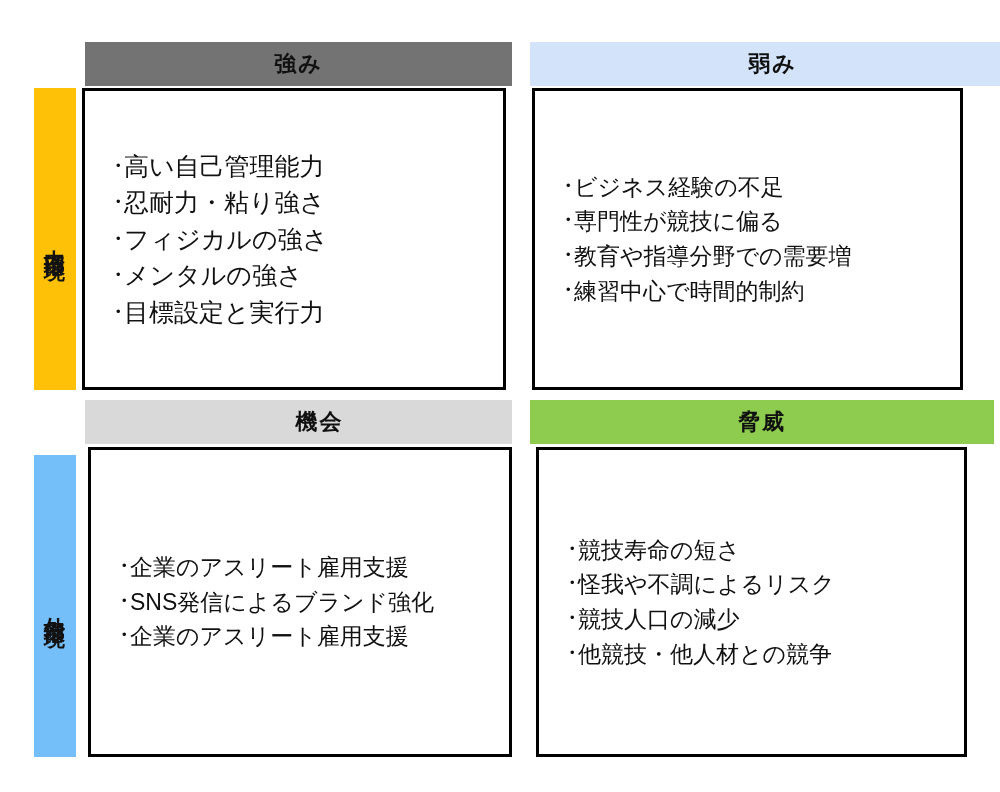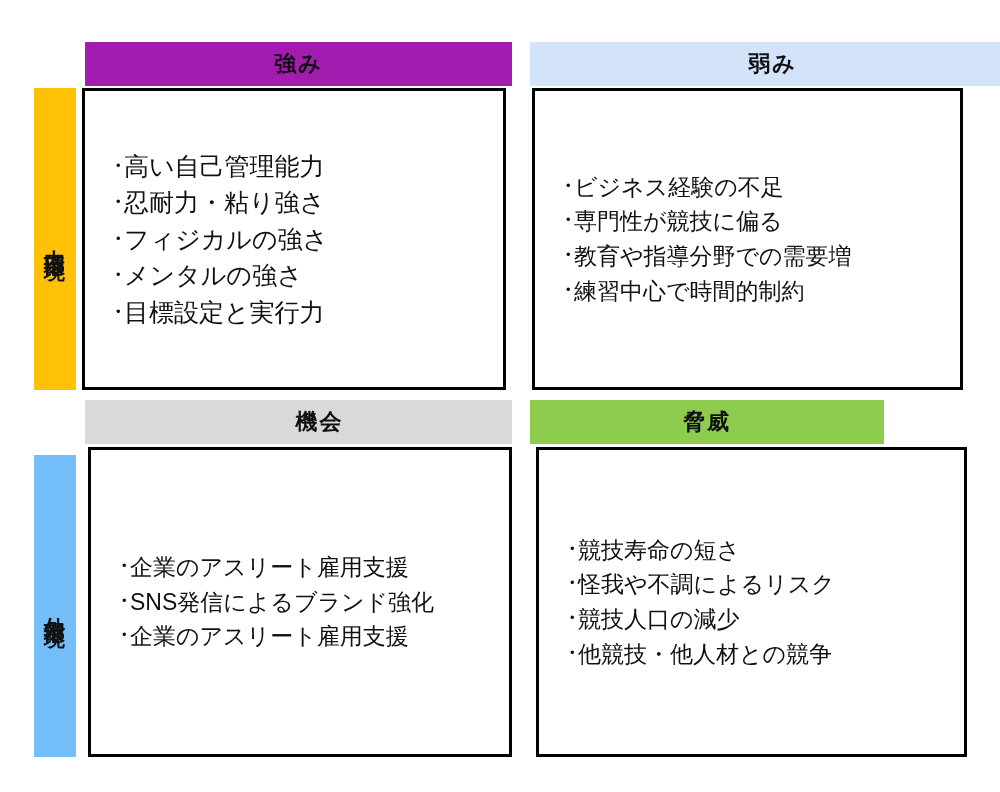--- a/index.html
+++ b/index.html
@@ -77,21 +77,21 @@
   #header-weaknesses {
     left: 530px; top: 42px;  width: 485px;
     background: #D3E4FA;
   }
   #header-opportunities {
     left: 85px;  top: 400px; width: 427px;
     background: #D9D9D9;
     padding-left: 42px;
   }
   #header-threats {
-    left: 530px; top: 400px; width: 354px;
+    left: 530px; top: 400px; width: 464px;
     background: #8DCC4E;
   }
 
   
   .quadrant-box {
     position: absolute;
     border: 3px solid #000000;
     background: #ffffff;
     box-sizing: border-box;
     display: flex;
@@ -134,21 +134,21 @@
 <div id="swot-matrix">
 
   <div class="axis-label" id="axis-internal" style="background: rgb(254, 193, 7);">
     <span class="axis-text">内部環境</span>
   </div>
 
   <div class="axis-label" id="axis-external" style="background: rgb(116, 190, 250);">
     <span class="axis-text">外部環境</span>
   </div>
 
-  <div class="quadrant-header" id="header-strengths" style="background: #a21caf;">
+  <div class="quadrant-header" id="header-strengths" style="background: #737373;">
     <span class="header-text">強み</span>
   </div>
 
   <div class="quadrant-header" id="header-weaknesses" style="background: rgb(211, 228, 250);">
     <span class="header-text">弱み</span>
   </div>
 
   <div class="quadrant-header" id="header-opportunities" style="background: rgb(217, 217, 217);">
     <span class="header-text">機会</span>
   </div>

